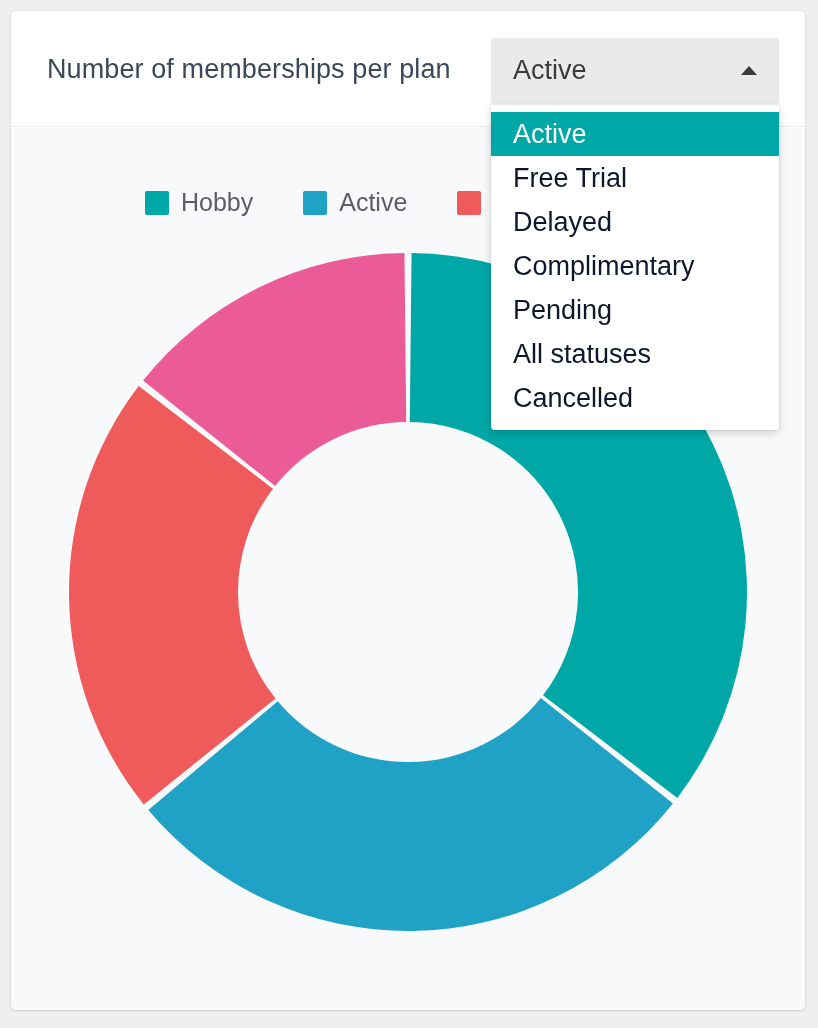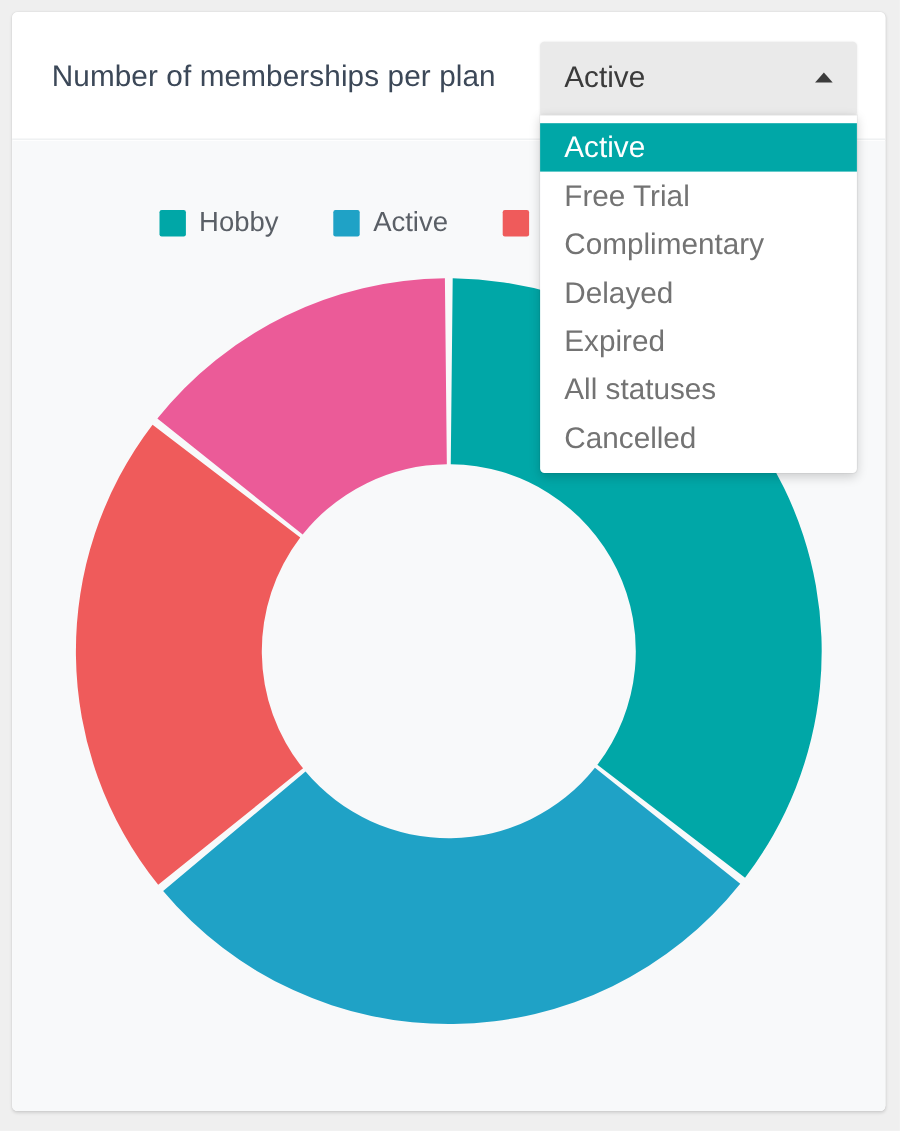--- a/index.html
+++ b/index.html
@@ -81,21 +81,21 @@
     position:absolute;left:491px;top:105px;width:288px;
     background:#ffffff;
     border-bottom-left-radius:4px;border-bottom-right-radius:4px;
     box-shadow:0 3px 10px rgba(0,0,0,.18),0 0 0 1px rgba(0,0,0,.04);
     padding:7px 0 10px 0;
     box-sizing:border-box;
   }
   .menu-item{
     height:44px;display:flex;align-items:center;
     padding:0 0 0 22px;
-    font-size:27px;color:#737373;white-space:nowrap;
+    font-size:27px;color:#0f172a;white-space:nowrap;
     cursor:pointer;
   }
   .menu-item.selected{
     background:#00a7a7;color:#ffffff;
   }
 </style>
 </head>
 <body>
 
 <div class="stage">
@@ -140,20 +140,20 @@
   </div>
 
   <div class="select-trigger">
     <span class="select-value">Active</span>
     <span class="caret-up"></span>
   </div>
 
   <div class="select-menu" id="select-menu">
       <div class="menu-item selected">Active</div>
       <div class="menu-item">Free Trial</div>
+      <div class="menu-item">Delayed</div>
       <div class="menu-item">Complimentary</div>
-      <div class="menu-item">Delayed</div>
-      <div class="menu-item">Expired</div>
+      <div class="menu-item">Pending</div>
       <div class="menu-item">All statuses</div>
       <div class="menu-item">Cancelled</div>
     </div>
 
 </div>
 
 </body></html>

